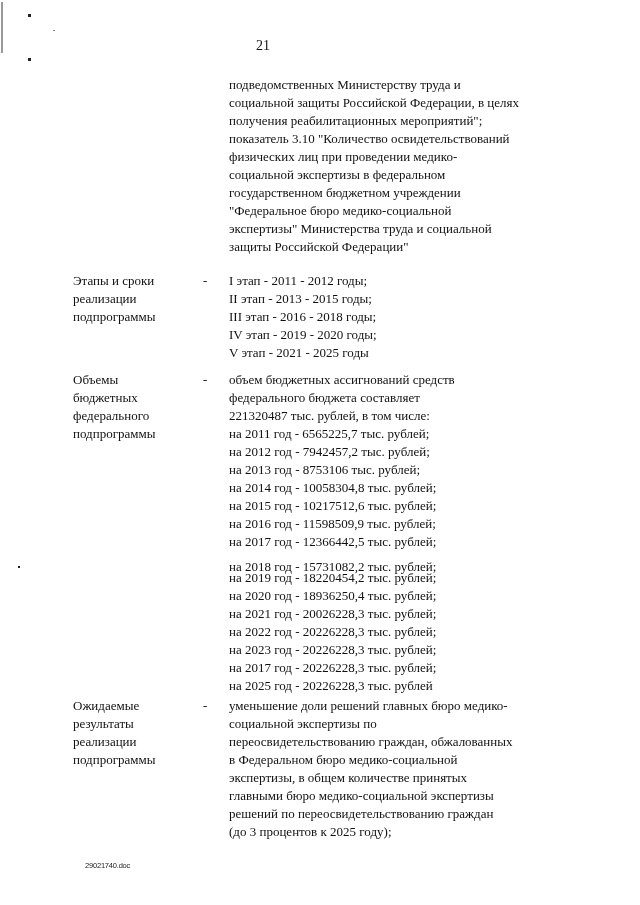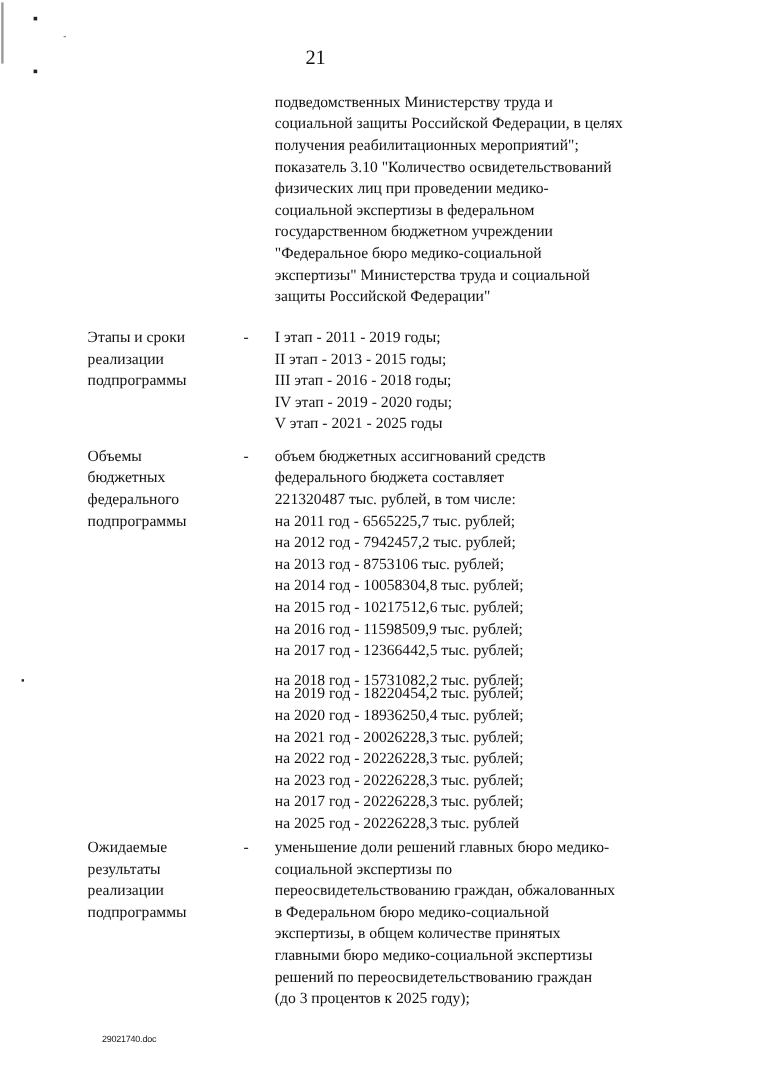--- a/index.html
+++ b/index.html
@@ -14,21 +14,21 @@
     overflow: hidden;
     font-family: "Liberation Serif", "DejaVu Serif", serif;
     color: #111111;
   }
   .page-number {
     position: absolute;
     top: 38px;
     left: 0;
     width: 516px;
     text-align: center;
-    font-size: 17px;
+    font-size: 14px;
     padding-left: 10px;
     box-sizing: border-box;
   }
   .left-rule {
     position: absolute;
     left: 1px;
     top: 2px;
     width: 2px;
     height: 51px;
     background: #9a9a9a;
@@ -87,21 +87,21 @@
   <div class="line cont" style="top:202px">"Федеральное бюро медико-социальной</div>
   <div class="line cont" style="top:220px">экспертизы" Министерства труда и социальной</div>
   <div class="line cont" style="top:238px">защиты Российской Федерации"</div>
 </div>
 
 <div>
   <div class="line label" style="top:272px">Этапы и сроки</div>
   <div class="line label" style="top:290px">реализации</div>
   <div class="line label" style="top:308px">подпрограммы</div>
   <div class="line dash" style="top:272px">-</div>
-  <div class="line value" style="top:272px">I этап - 2011 - 2019 годы;</div>
+  <div class="line value" style="top:272px">I этап - 2011 - 2012 годы;</div>
   <div class="line value" style="top:290px">II этап - 2013 - 2015 годы;</div>
   <div class="line value" style="top:308px">III этап - 2016 - 2018 годы;</div>
   <div class="line value" style="top:326px">IV этап - 2019 - 2020 годы;</div>
   <div class="line value" style="top:344px">V этап - 2021 - 2025 годы</div>
 </div>
 
 <div>
   <div class="line label" style="top:371px">Объемы</div>
   <div class="line label" style="top:389px">бюджетных</div>
   <div class="line label" style="top:407px">федерального</div>

